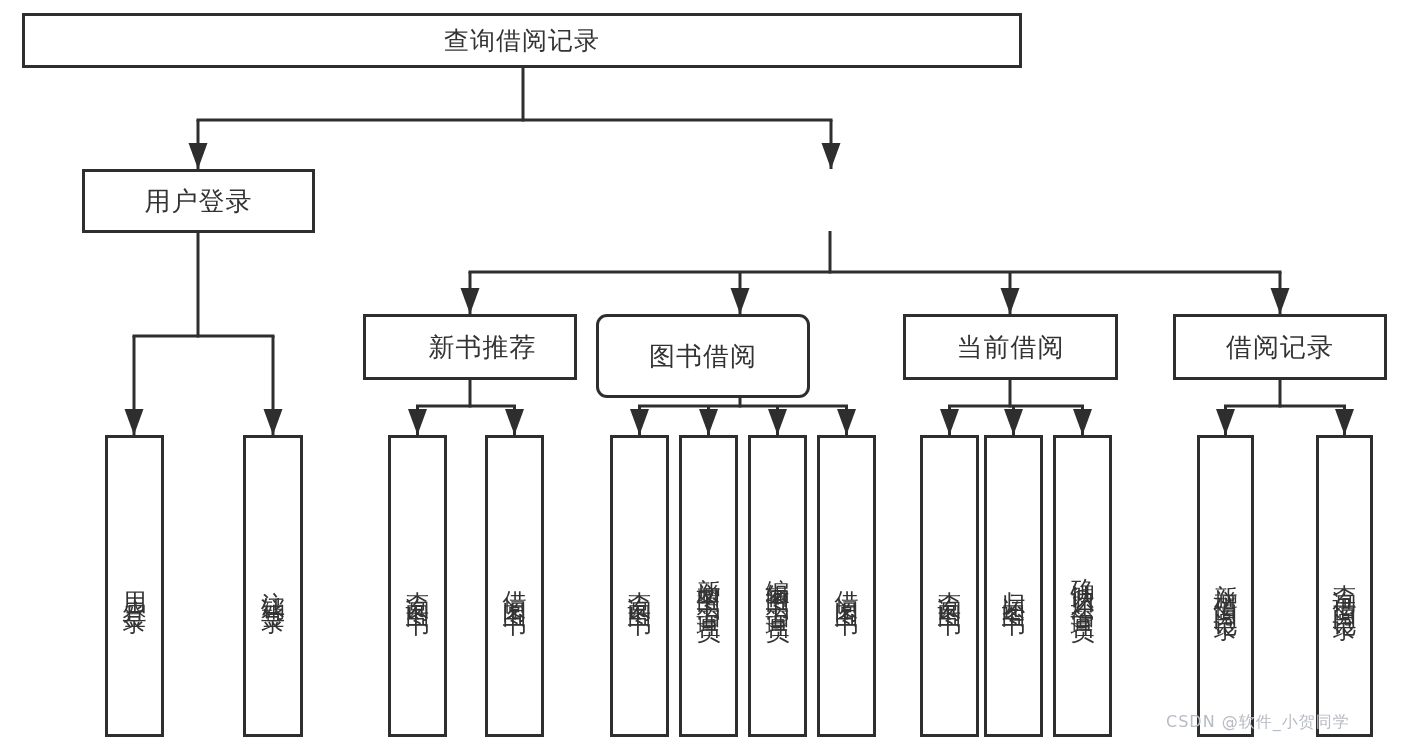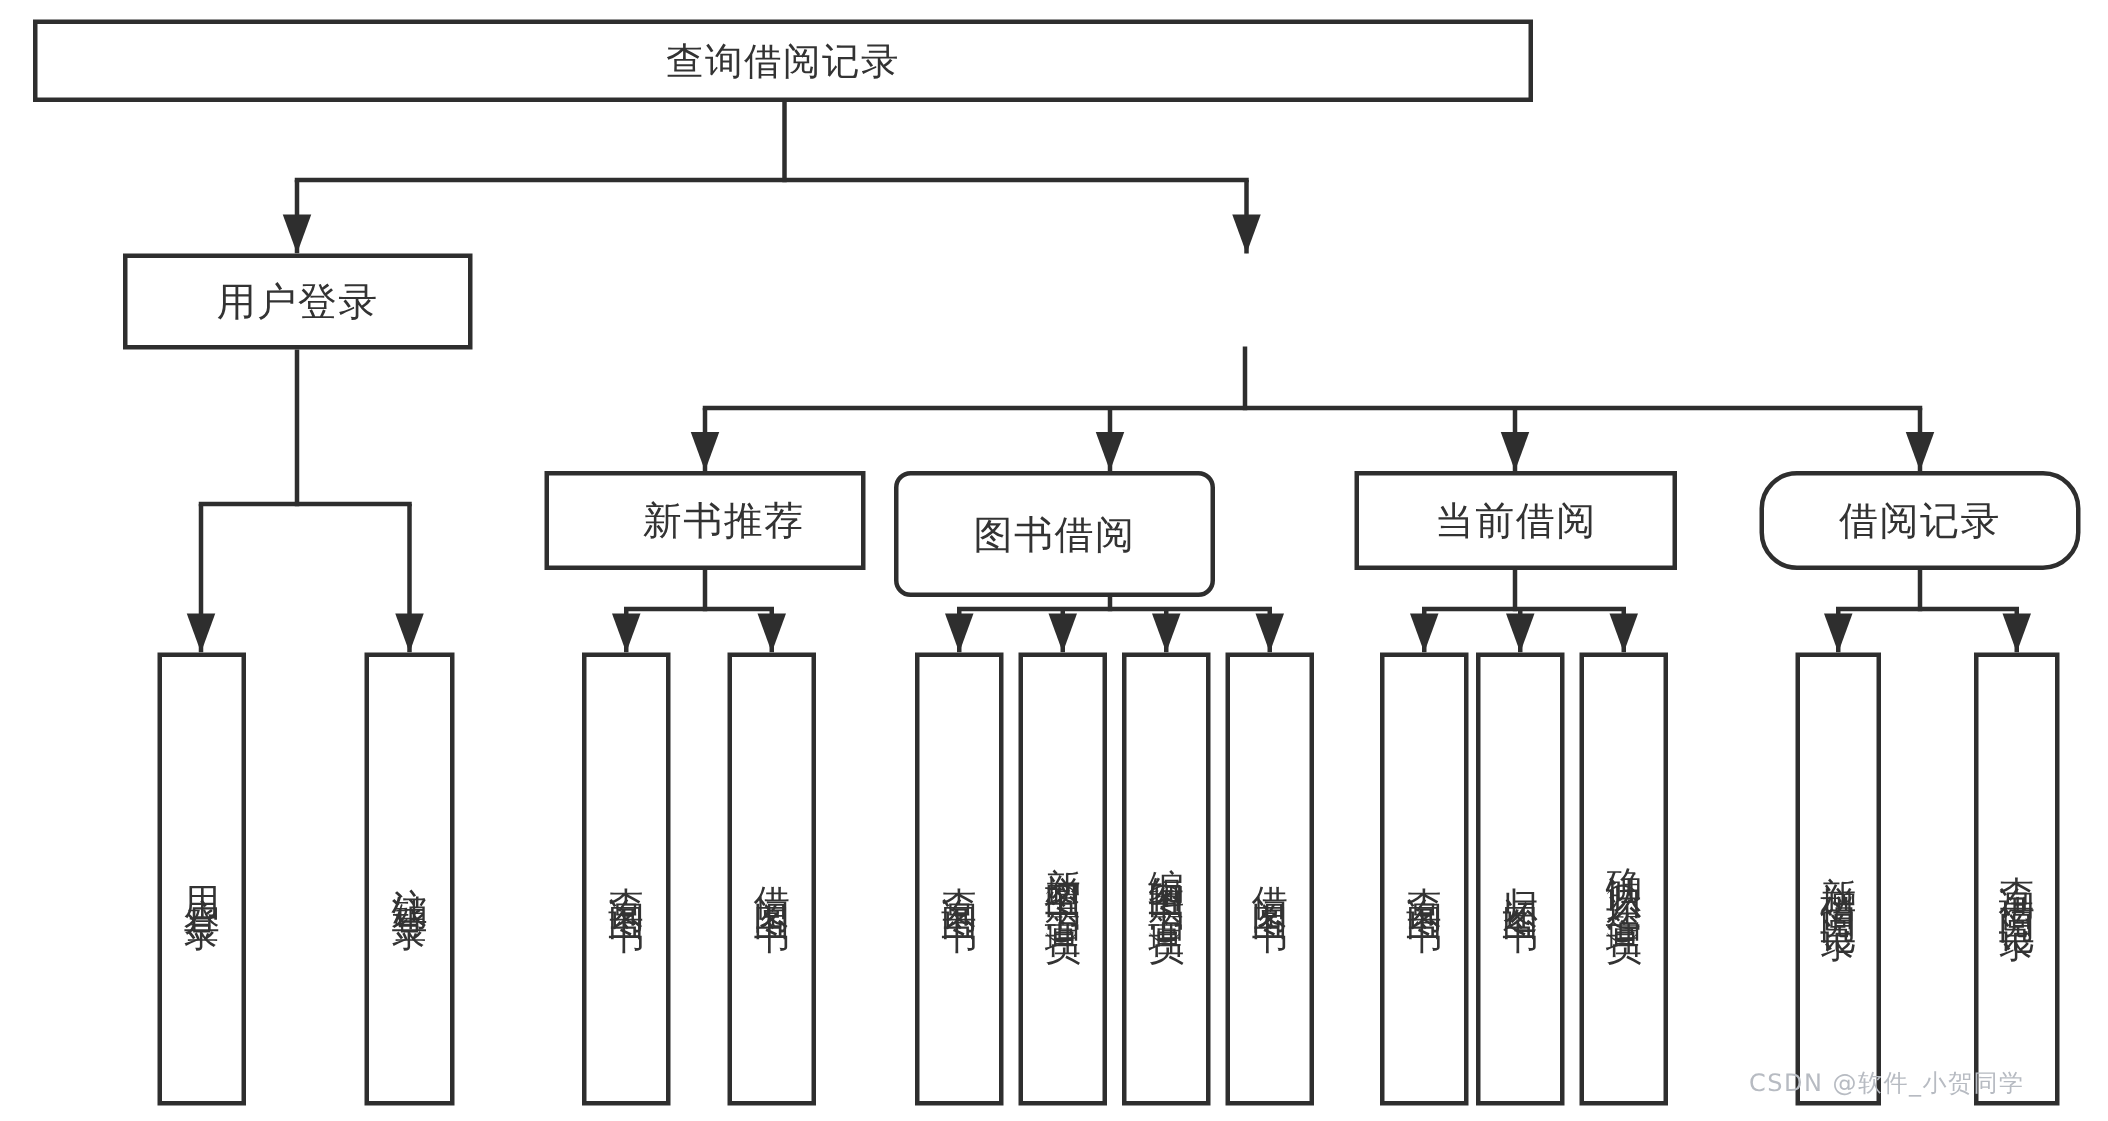--- a/index.html
+++ b/index.html
@@ -43,21 +43,21 @@
     letter-spacing: 7px;
     line-height: 1;
   }
   
   #n-root      { left: 22px;   top: 13px;  width: 1000px; height: 55px; font-size: 25px; }
   #n-userlogin { left: 82px;   top: 169px; width: 233px;  height: 64px; }
   #n-bookmgmt  { left: 711px;  top: 169px; width: 239px;  height: 64px; }
   #n-newbook   { left: 363px;  top: 314px; width: 214px;  height: 66px; padding-left: 25px; }
   #n-bookborrow{ left: 596px;  top: 314px; width: 214px;  height: 84px; border-radius: 11px; }
   #n-current   { left: 903px;  top: 314px; width: 215px;  height: 66px; }
-  #n-records   { left: 1173px; top: 314px; width: 214px;  height: 66px; border-radius: 25px; }
+  #n-records   { left: 1173px; top: 314px; width: 214px;  height: 66px; }
   
   .vnode { top: 435px; height: 302px; }
   #l-login      { left: 105px;  width: 59px; }
   #l-logout     { left: 243px;  width: 60px; }
   #l-query-rec  { left: 388px;  width: 59px; }
   #l-borrow-rec { left: 485px;  width: 59px; }
   #l-query-bb   { left: 610px;  width: 59px; }
   #l-add-book   { left: 679px;  width: 59px; letter-spacing: 6px; }
   #l-edit-book  { left: 748px;  width: 59px; letter-spacing: 6px; }
   #l-borrow-bb  { left: 817px;  width: 59px; }

